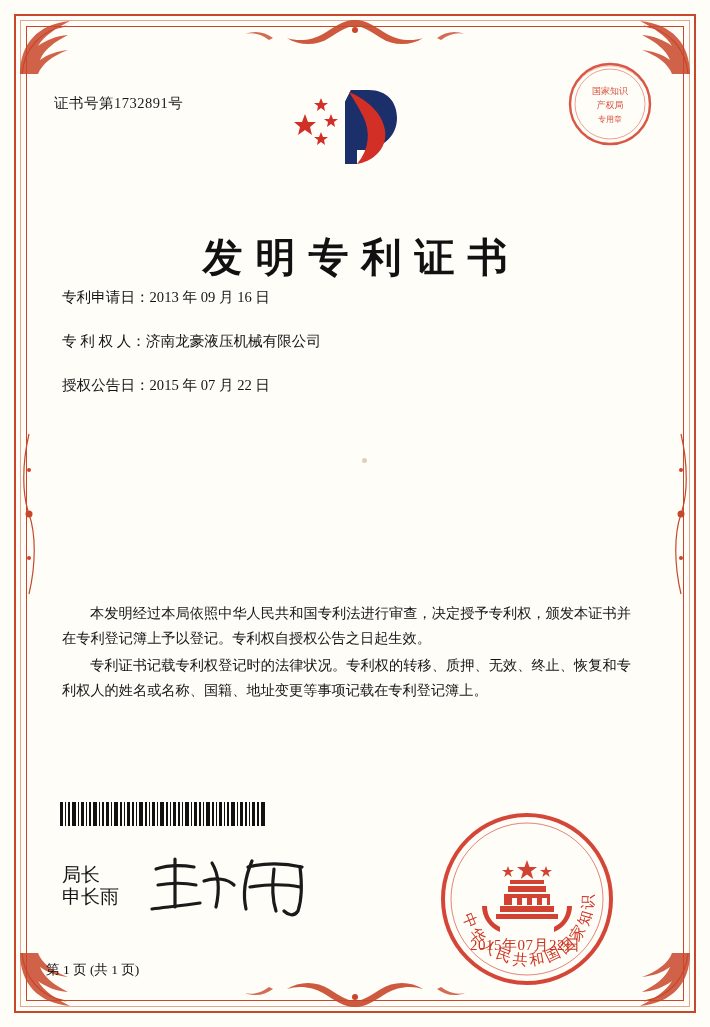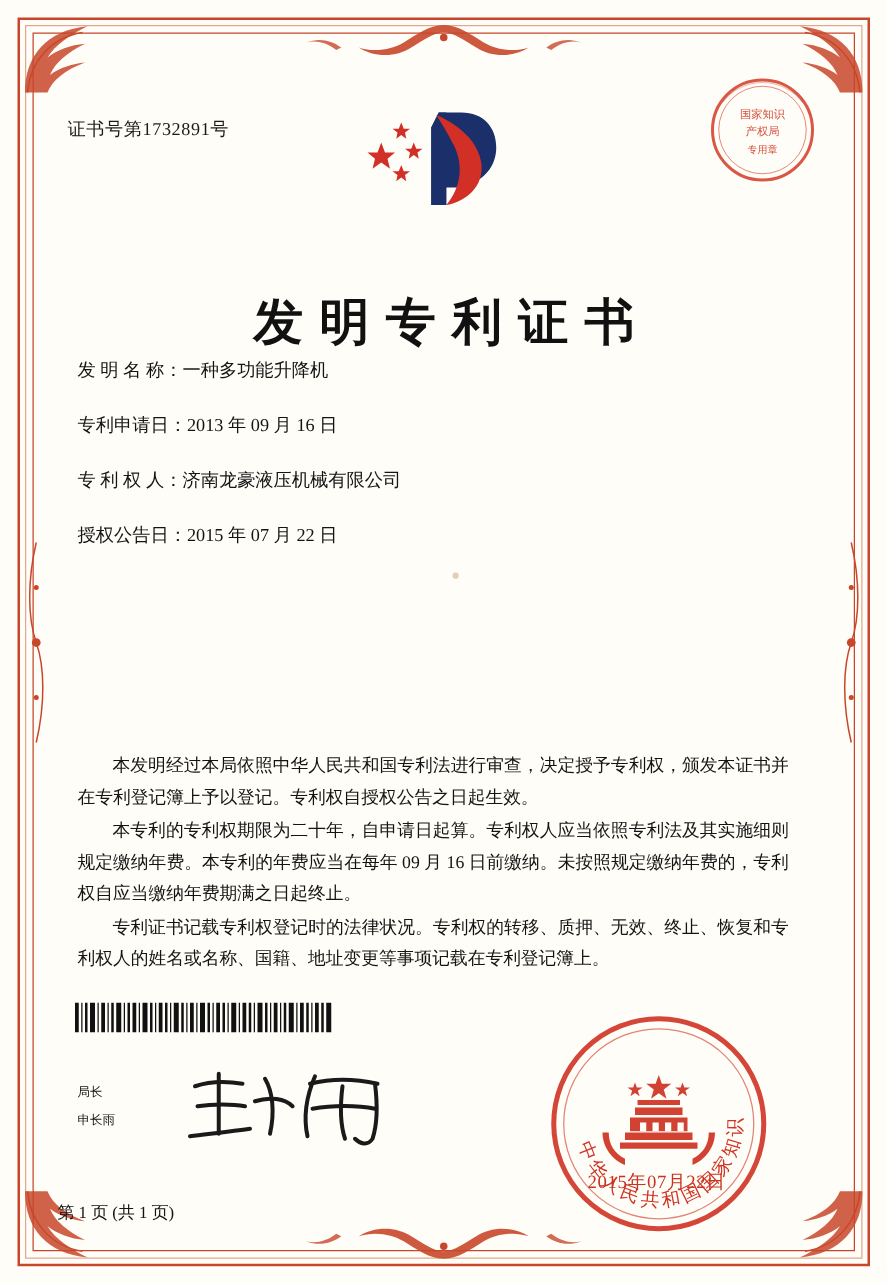--- a/index.html
+++ b/index.html
@@ -175,21 +175,21 @@
     left: 424px; top: 890px;
     font-size: 15px;
     color: #c8331f;
     letter-spacing: 0.5px;
     font-family: "Liberation Serif", serif;
   }
 
   .director-block {
     position: absolute;
     left: 16px; top: 818px;
-    font-size: 10px;
+    font-size: 19px;
     color: #141414;
     line-height: 22px;
   }
   .signature {
     position: absolute;
     left: 96px; top: 805px;
     width: 190px;
     height: 70px;
   }
 
@@ -303,38 +303,34 @@
         <text x="44" y="48" text-anchor="middle" font-size="9" fill="#d23a24" font-family="'Liberation Serif',serif" opacity=".9">产权局</text>
         <text x="44" y="62" text-anchor="middle" font-size="8" fill="#d23a24" font-family="'Liberation Serif',serif" opacity=".9">专用章</text>
         <path d="M12 22 A40 40 0 0 1 76 22" fill="none" stroke="#d23a24" stroke-width="0.6" opacity=".5"></path>
       </svg>
     </div>
 
     <div class="title">发明专利证书</div>
 
     <div class="fields">
       <div class="field-row">
-        <span class="field-label">发 明 名 称：</span><span class="field-value">一种多功能升降机</span>
-      </div>
-      <div class="field-row">
         <span class="field-label">专利申请日：</span><span class="field-value">2013 年 09 月 16 日</span>
       </div>
       <div class="field-row">
         <span class="field-label">专 利 权 人：</span><span class="field-value">济南龙豪液压机械有限公司</span>
       </div>
       <div class="field-row">
         <span class="field-label">授权公告日：</span><span class="field-value">2015 年 07 月 22 日</span>
       </div>
     </div>
 
     <div class="faint-mark"></div>
 
     <div class="body-text">
       <p>本发明经过本局依照中华人民共和国专利法进行审查，决定授予专利权，颁发本证书并在专利登记簿上予以登记。专利权自授权公告之日起生效。</p>
-      <p>本专利的专利权期限为二十年，自申请日起算。专利权人应当依照专利法及其实施细则规定缴纳年费。本专利的年费应当在每年 09 月 16 日前缴纳。未按照规定缴纳年费的，专利权自应当缴纳年费期满之日起终止。</p>
       <p>专利证书记载专利权登记时的法律状况。专利权的转移、质押、无效、终止、恢复和专利权人的姓名或名称、国籍、地址变更等事项记载在专利登记簿上。</p>
     </div>
 
     <div class="barcode">
       <svg width="208" height="24" viewBox="0 0 208 24">
         <g fill="#111">
           <rect x="0" y="0" width="3" height="24"></rect>
             <rect x="5" y="0" width="1" height="24"></rect>
           <rect x="8" y="0" width="2" height="24"></rect>
             <rect x="12" y="0" width="4" height="24"></rect>

